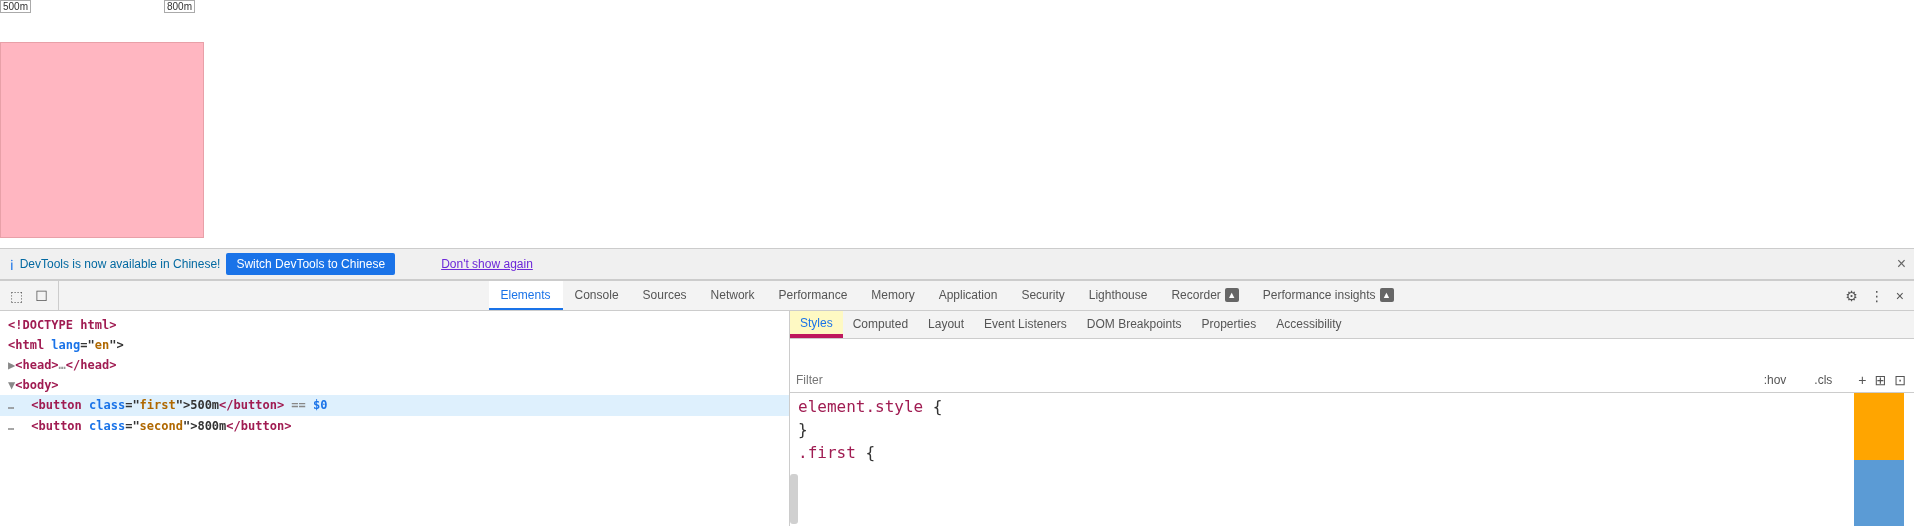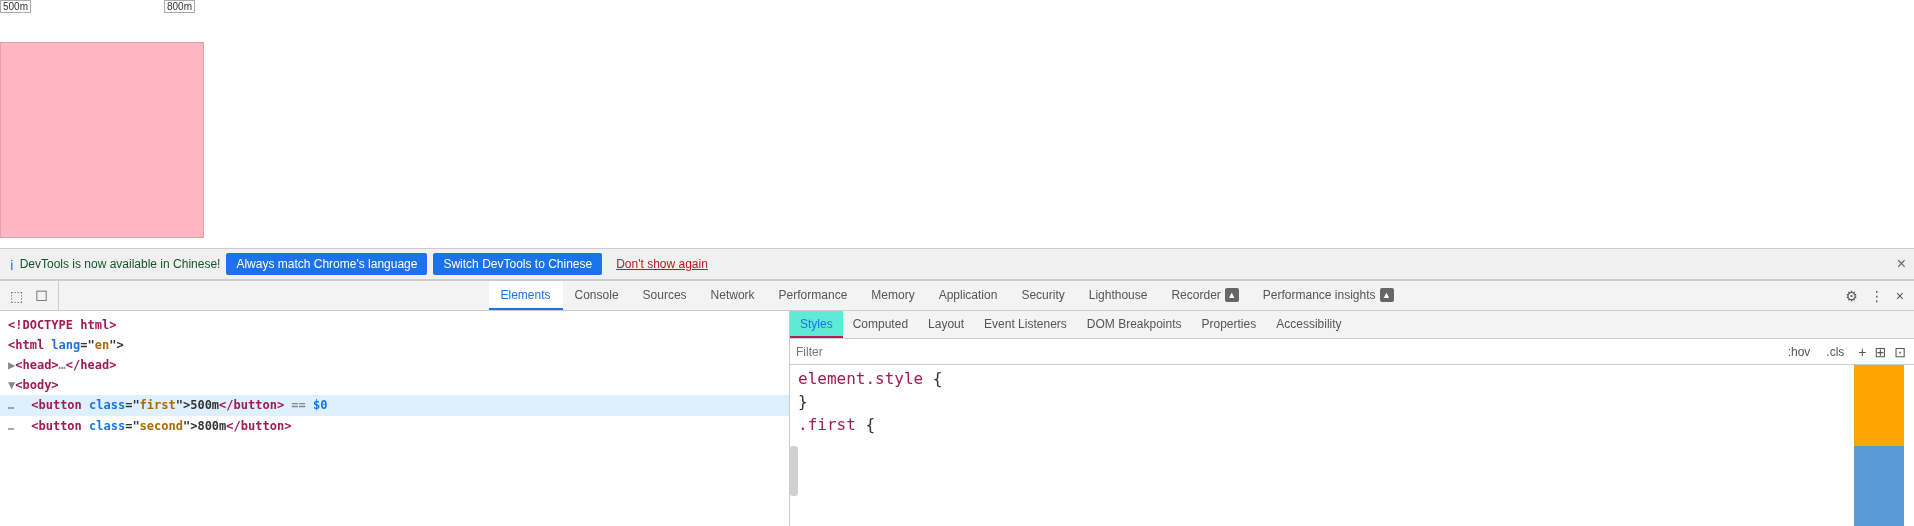--- a/index.html
+++ b/index.html
@@ -48,44 +48,45 @@
     }
 
     .notif-icon {
       color: #1a73e8;
       font-size: 14px;
       flex-shrink: 0;
     }
 
     .notif-text {
       font-size: 12px;
-      color: #14532d;
+      color: #0369a1;
       white-space: nowrap;
     }
 
     .notif-btn-blue {
       background: #1a73e8;
       color: #fff;
       border: none;
       padding: 4px 10px;
       border-radius: 2px;
       font-size: 12px;
       cursor: pointer;
       white-space: nowrap;
     }
 
     .notif-btn-outline {
       background: transparent;
-      color: #b91c1c;
+      color: #6d28d9;
       border: none;
       padding: 4px 8px;
       font-size: 12px;
       cursor: pointer;
       white-space: nowrap;
       text-decoration: underline;
+      margin-left: 32px;
     }
 
     .notif-close {
       position: absolute;
       right: 8px;
       top: 50%;
       transform: translateY(-50%);
       background: none;
       border: none;
       font-size: 16px;
@@ -247,31 +248,32 @@
       display: flex;
       align-items: center;
       font-size: 12px;
       color: #555;
       cursor: pointer;
       border-bottom: 2px solid transparent;
     }
 
     .styles-tab.active {
       color: #1a73e8;
-      border-bottom: 2px solid #be185d;
-      background: #5eead4;
+      border-bottom: 4px solid #be185d;
+      background: #fef9c3;
     }
 
     .styles-filter-bar {
       display: flex;
       align-items: center;
       padding: 2px 6px;
       border-bottom: 1px solid #ccc;
       height: 26px;
-      gap: 8px;
+      gap: 20px;
+      margin-top: 28px;
     }
 
     .filter-input {
       flex: 1;
       border: none;
       outline: none;
       font-size: 12px;
       background: transparent;
     }
 
@@ -374,21 +376,20 @@
 
   <div class="ruler-label" style="left: 0; top: 0;">500m</div>
   <div class="ruler-label" style="left: 164px; top: 0;">800m</div>
 
   <div class="pink-box"></div>
 </div>
 
 <div class="notification-bar">
   <span class="notif-icon">ℹ</span>
   <span class="notif-text">DevTools is now available in Chinese!</span>
-  <button class="notif-btn-blue">Always match Chrome's language</button>
   <button class="notif-btn-blue">Switch DevTools to Chinese</button>
   <button class="notif-btn-outline">Don't show again</button>
   <button class="notif-close">×</button>
 </div>
 
 <div class="devtools">
 
   <div class="tab-bar">
     <div class="tab-tools-left">
       <button class="tool-icon-btn">⬚</button>

